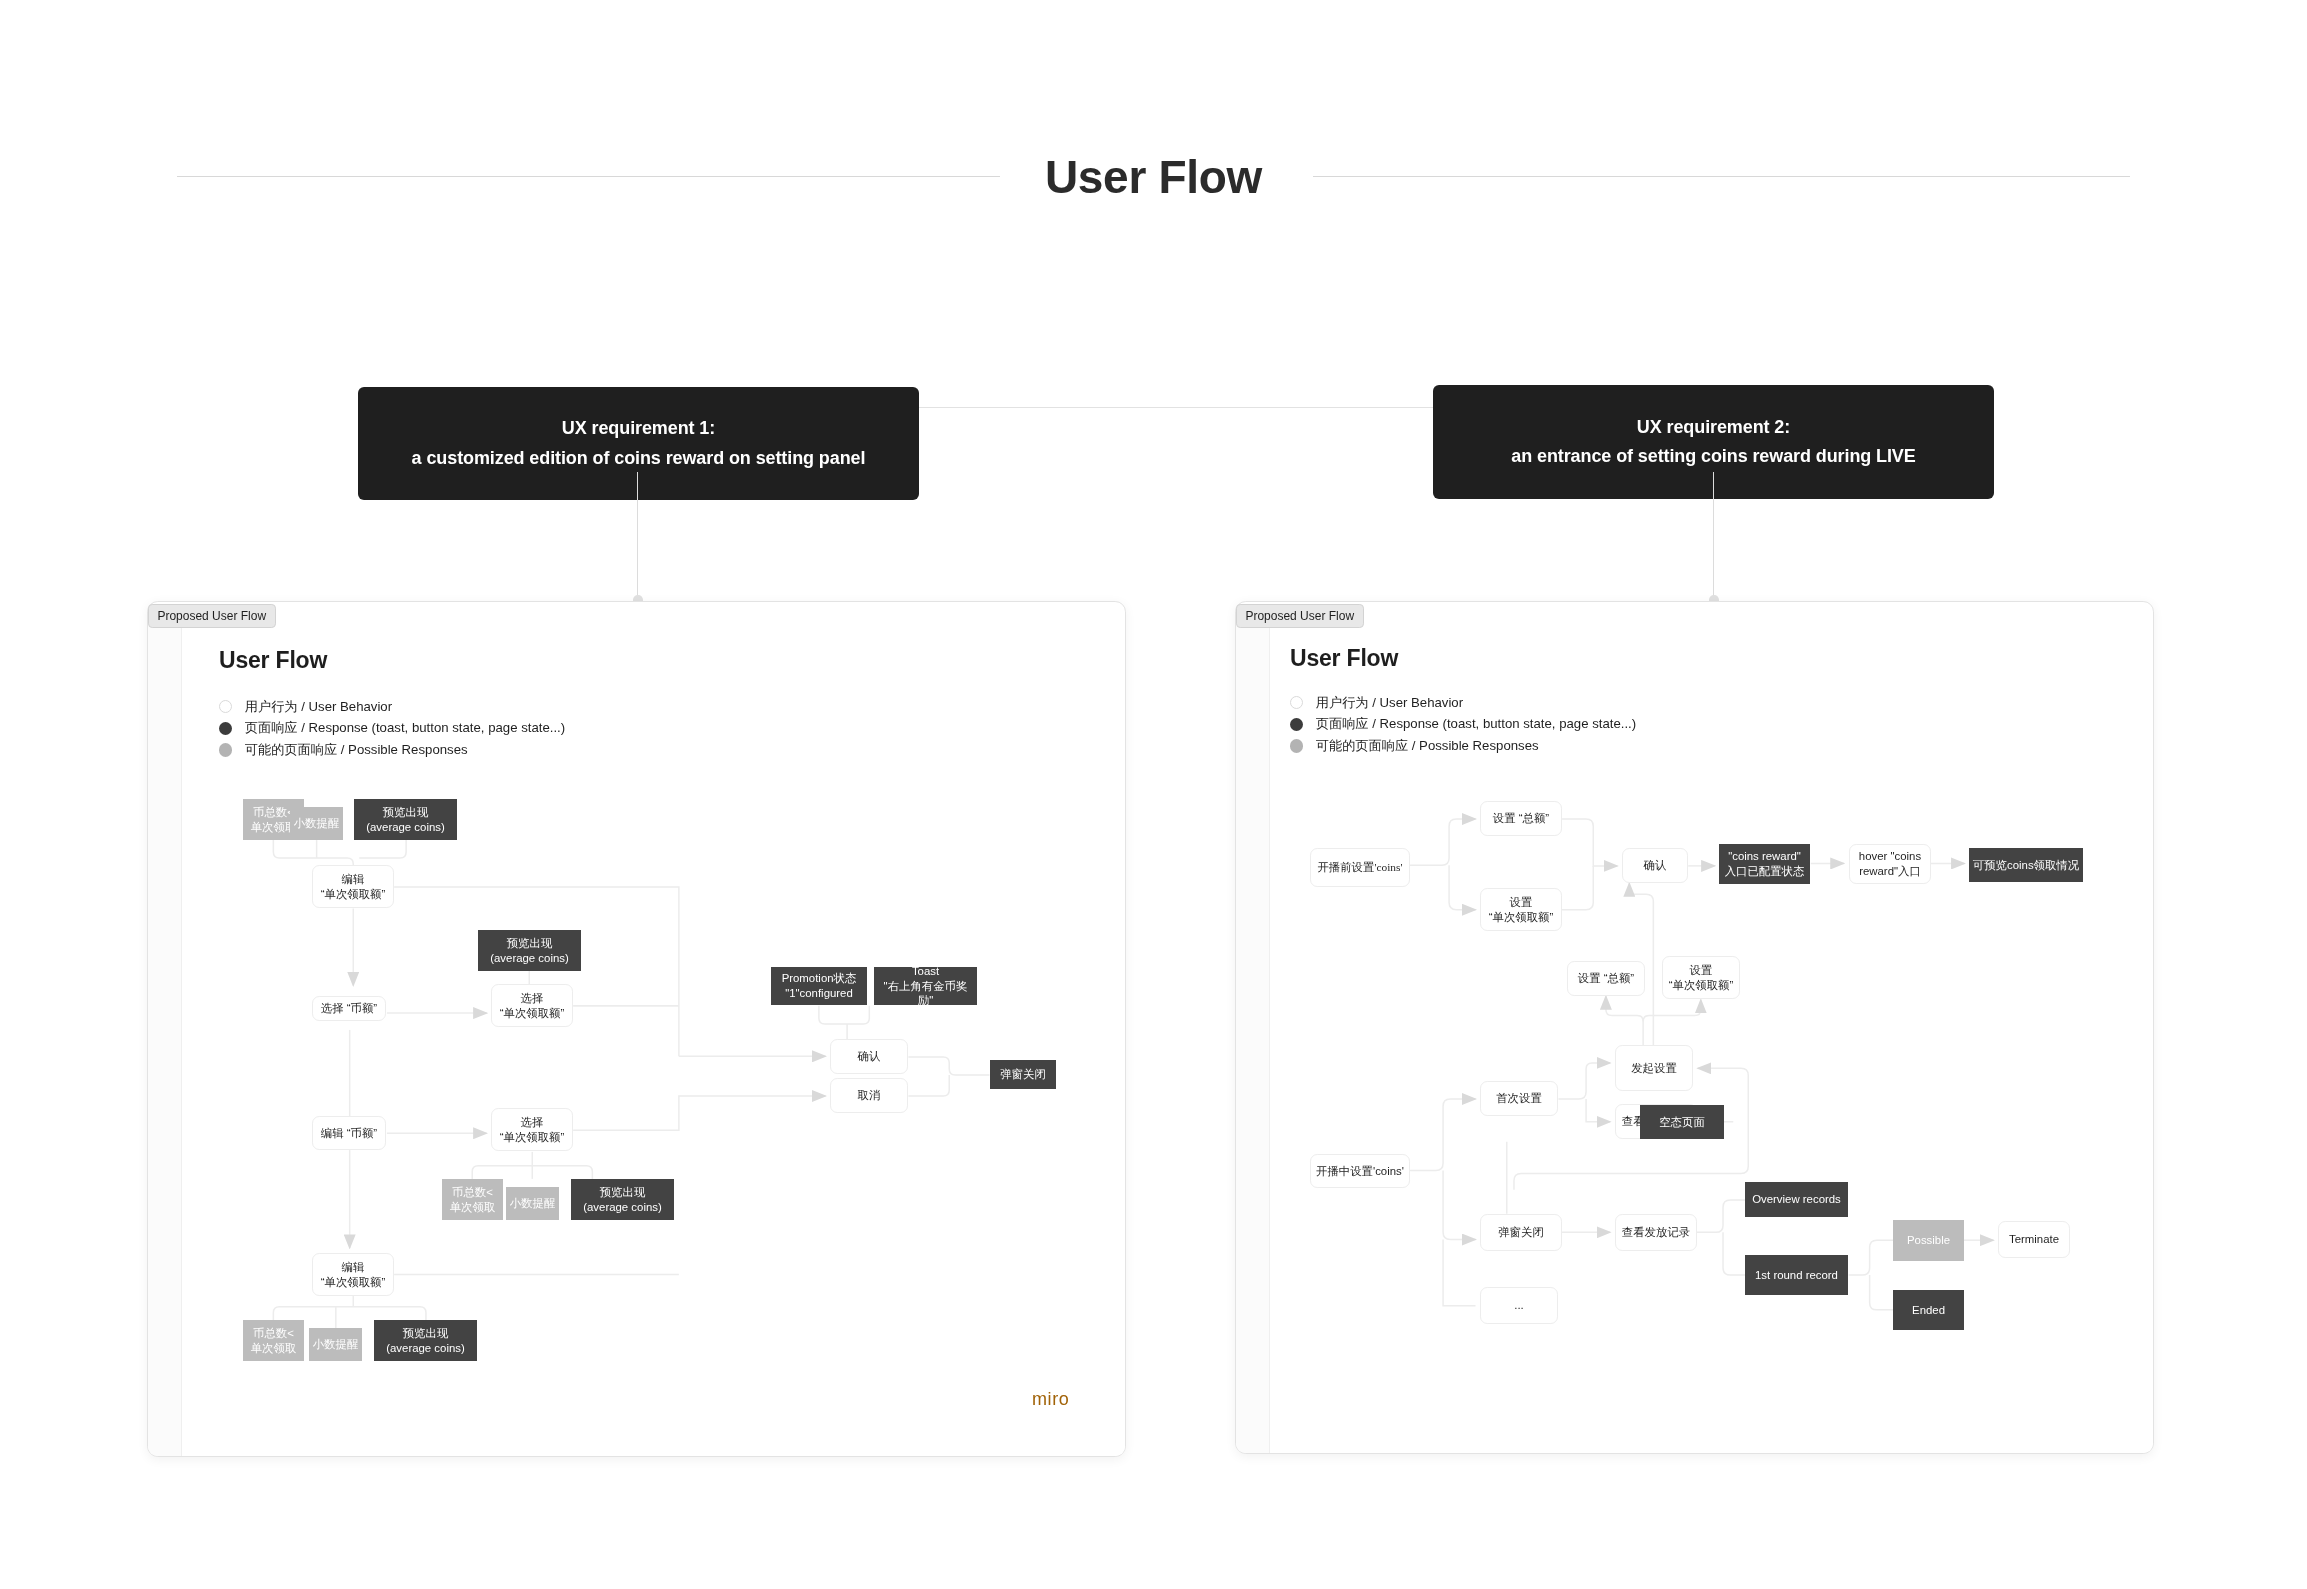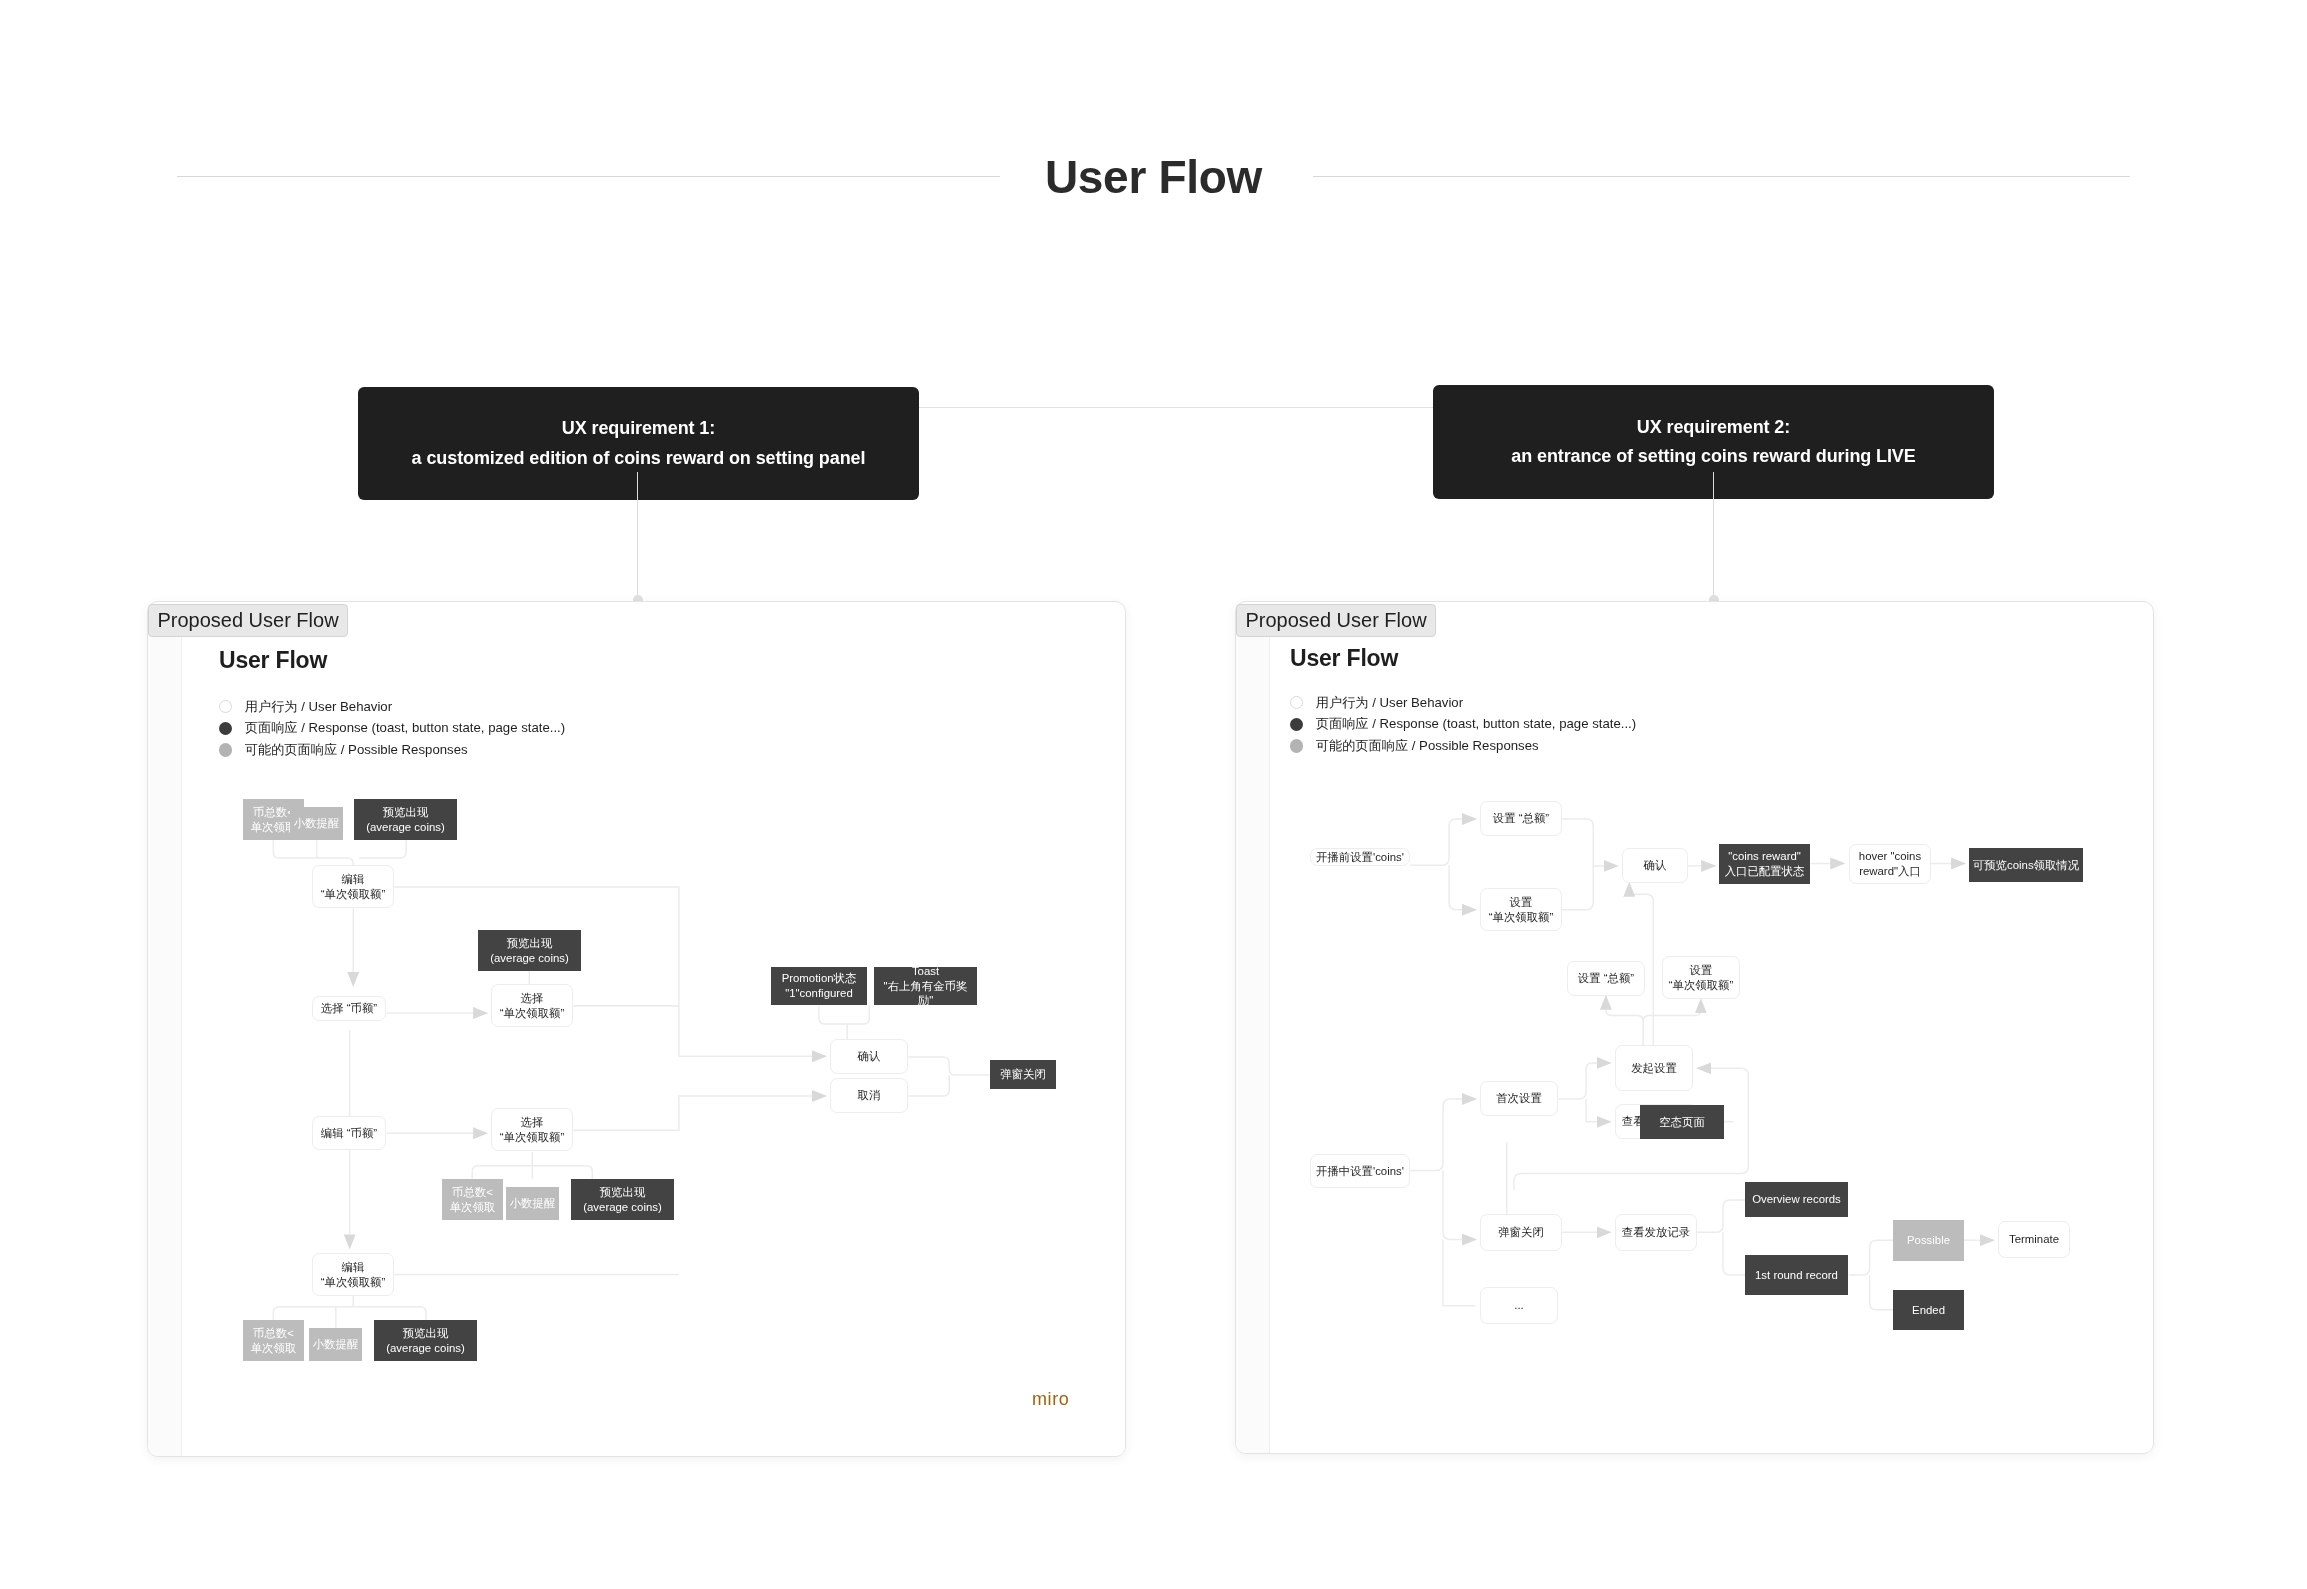--- a/index.html
+++ b/index.html
@@ -64,21 +64,21 @@
   }
   #drop-dot-1 { left: 633px; top: 595px; }
   #drop-dot-2 { left: 1709px; top: 595px; }
 
   
   .frame-label {
     position: absolute;
     background: #e8e8e8;
     border: 0.6px solid #d3d3d3;
     border-radius: 4.2px;
-    font-size: 20px; color: #1f1f1f;
+    font-size: 12px; color: #1f1f1f;
     padding: 3.6px 8.4px 4.8px 8.4px;
     white-space: nowrap;
     z-index: 5;
   }
   #frame-label-1 { left: 148px;  top: 604px; }
   #frame-label-2 { left: 1236px; top: 604px; }
 
   .panel {
     position: absolute;
     background: #ffffff;
@@ -346,21 +346,21 @@
     <div class="node grey" style="left: 506px; top: 1187px; width: 53px; height: 33px;">小数提醒</div>
     <div class="node dark" style="left: 571px; top: 1179px; width: 103px; height: 41px;">预览出现
 (average coins)</div>
     <div class="node white" style="left: 312px; top: 1253px; width: 82px; height: 43px;">编辑
 “单次领取额”</div>
     <div class="node grey" style="left: 243px; top: 1320px; width: 61px; height: 41px;">币总数&lt;
 单次领取</div>
     <div class="node grey" style="left: 309px; top: 1328px; width: 53px; height: 33px;">小数提醒</div>
     <div class="node dark" style="left: 374px; top: 1320px; width: 103px; height: 41px;">预览出现
 (average coins)</div>
-    <div class="node white" style="left: 1310px; top: 848px; width: 100px; height: 18px;">开播前设置'coins'</div>
+    <div class="node white" style="left: 1310px; top: 848px; width: 100px; height: 39px; font-family: Liberation Serif, serif;">开播前设置'coins'</div>
     <div class="node white" style="left: 1480px; top: 801px; width: 82px; height: 35px;">设置 “总额”</div>
     <div class="node white" style="left: 1480px; top: 888px; width: 82px; height: 43px;">设置
 “单次领取额”</div>
     <div class="node white" style="left: 1622px; top: 848px; width: 66px; height: 35px;">确认</div>
     <div class="node dark" style="left: 1719px; top: 844px; width: 91px; height: 40px;">"coins reward"
 入口已配置状态</div>
     <div class="node white" style="left: 1849px; top: 844px; width: 82px; height: 40px;">hover "coins
 reward"入口</div>
     <div class="node dark" style="left: 1969px; top: 848px; width: 114px; height: 34px;">可预览coins领取情况</div>
     <div class="node white" style="left: 1567px; top: 961px; width: 78px; height: 35px;">设置 “总额”</div>

